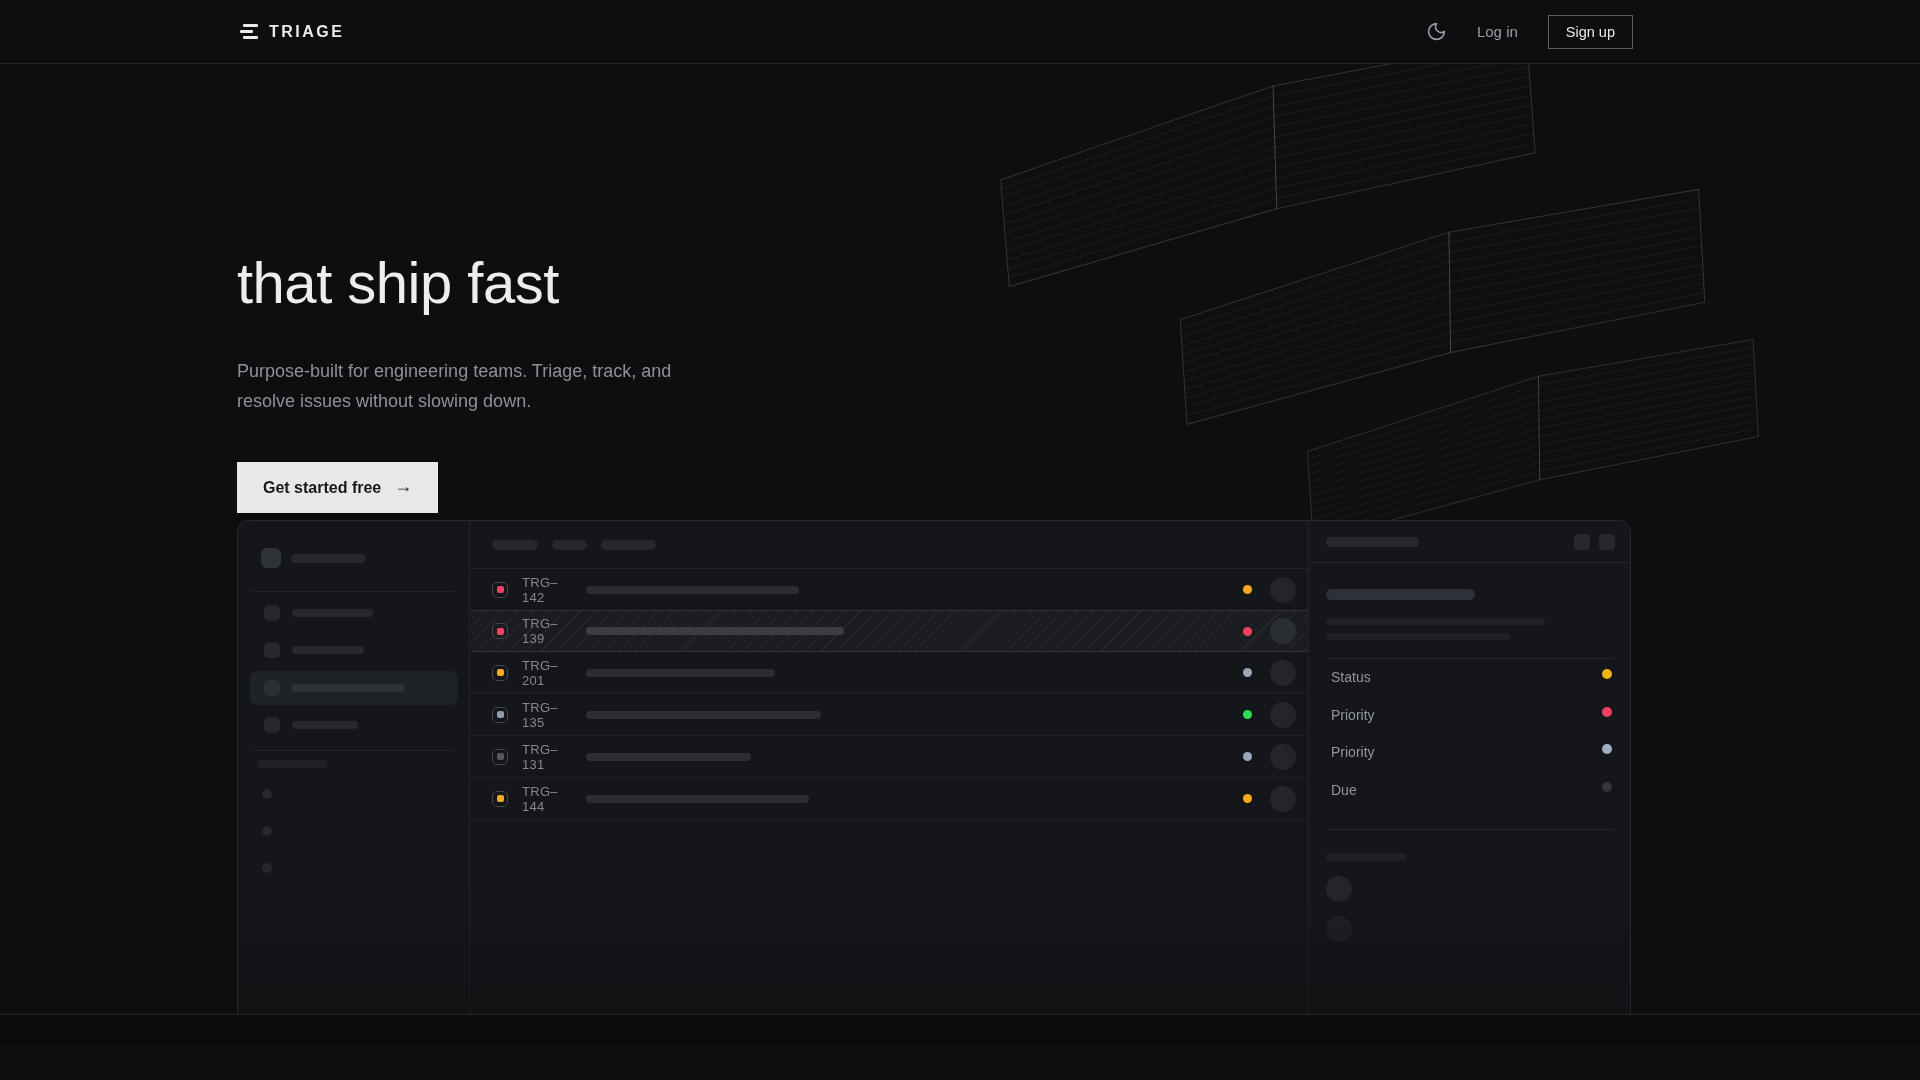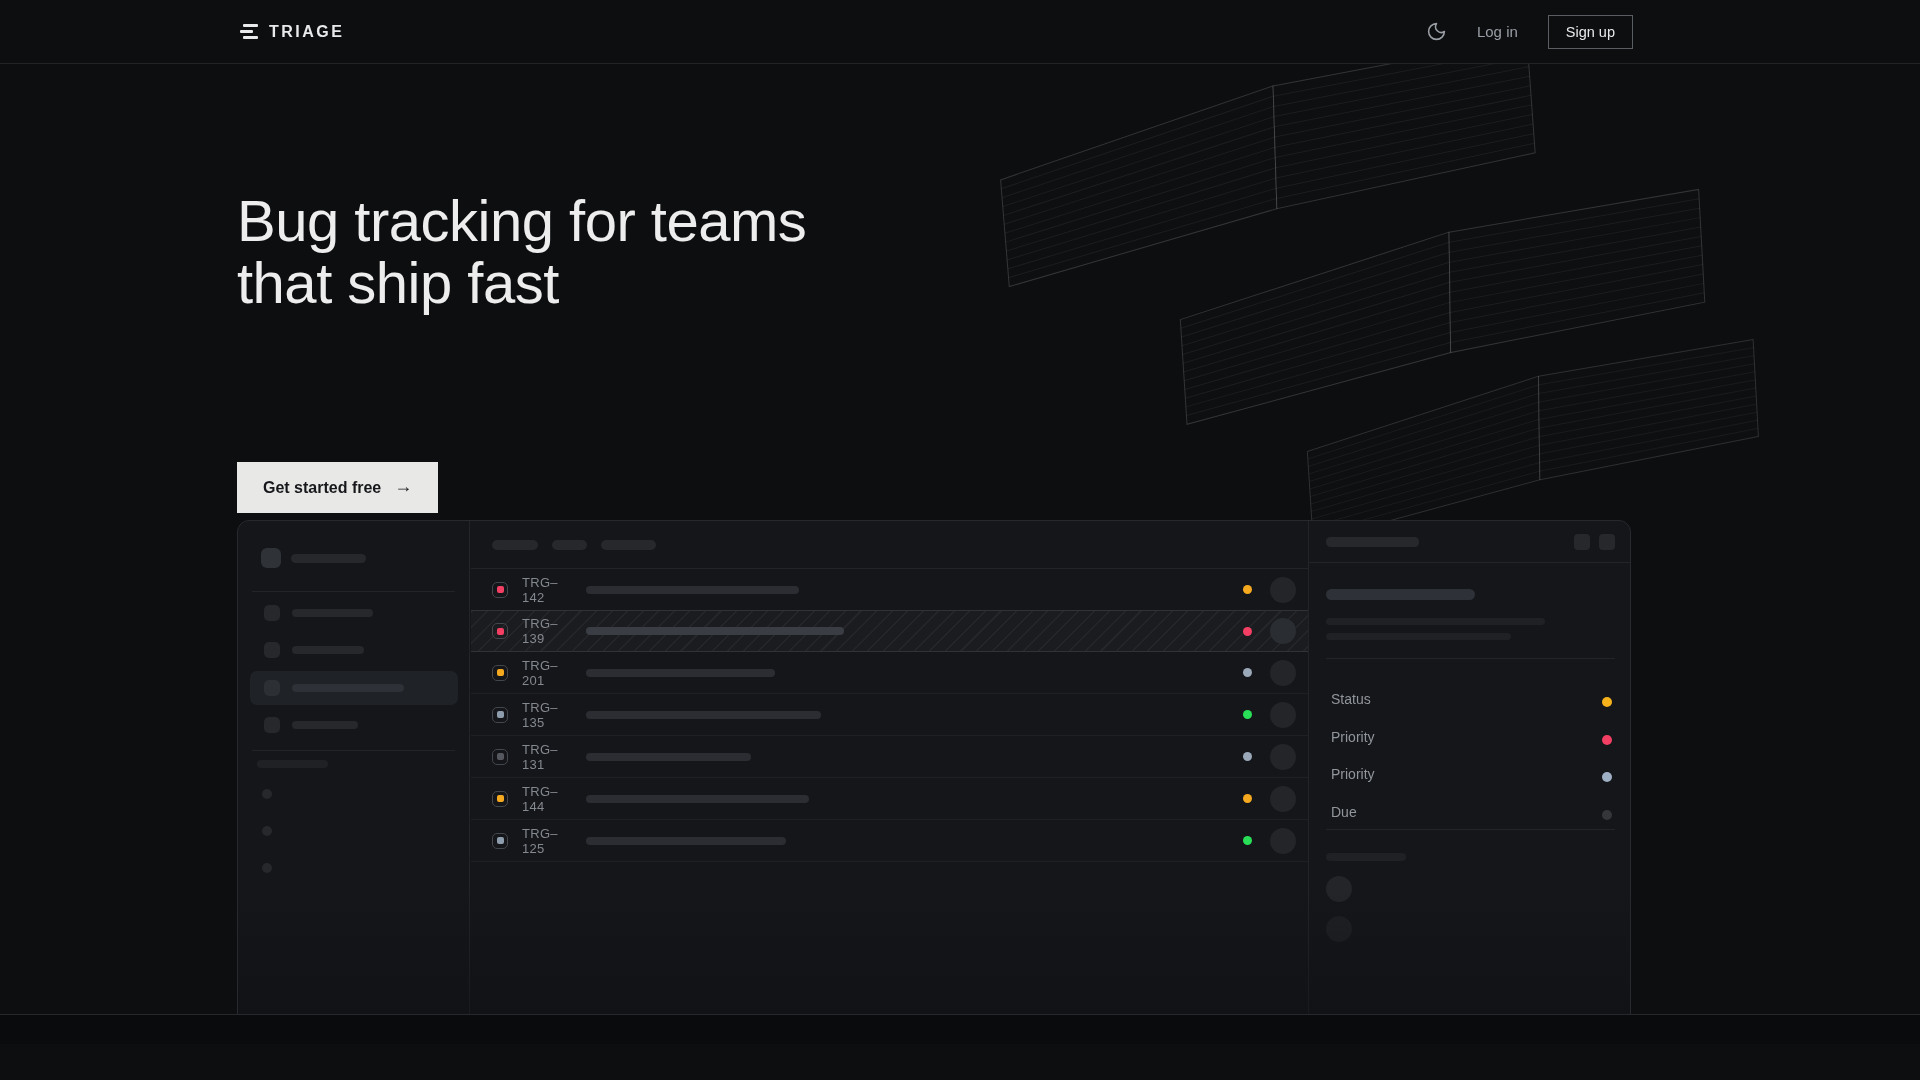--- a/index.html
+++ b/index.html
@@ -84,21 +84,21 @@
   .issue-row.selected .title-ph { background:#3a3d43; }
   .status-dot { width:9px; height:9px; border-radius:50%; margin-left:auto; margin-right:18px; flex:none; }
   .avatar-dot { width:26px; height:26px; border-radius:50%; background:#232528; flex:none; }
   .issue-row.selected .avatar-dot { background:#2a2d31; }
 
   
   .panel-header { position:absolute; left:0; right:0; top:0; height:42px;
     border-bottom:1px solid #222428; display:flex; align-items:center; padding:0 17px; }
   .panel-sq { width:16px; height:16px; border-radius:4px; background:#26282c; }
   .p-divider { position:absolute; left:17px; right:17px; height:1px; background:#222428; }
-  .field-row { position:absolute; left:0; right:0; height:38px; display:flex; align-items:flex-end;
+  .field-row { position:absolute; left:0; right:0; height:38px; display:flex; align-items:flex-start;
     padding:0 20px 0 22px; }
   .field-label { color:#91959c; font-size:14px; }
   .field-dot { width:10px; height:10px; border-radius:50%; margin-left:auto; }
   .p-circle { position:absolute; left:1087px; width:26px; height:26px; border-radius:50%; background:#232528; }
 
   .card-fade { position:absolute; left:0; right:0; bottom:0; height:210px; pointer-events:none;
     background:linear-gradient(180deg, rgba(13,14,16,0) 0%, rgba(13,14,16,0.75) 100%); }
 
   
   .site-footer { position:relative; height:66px; background:#0a0b0d; border-top:1px solid #26282c; z-index:4; }
@@ -204,23 +204,27 @@
           <line x1="5" y1="2" x2="253" y2="-62" stroke="rgba(255,255,255,0.06)" stroke-width="1"></line>
           <line x1="5.833333333333334" y1="12" x2="254.16666666666666" y2="-52.66666666666666" stroke="rgba(255,255,255,0.06)" stroke-width="1"></line>
           <line x1="6.666666666666666" y1="22" x2="255.33333333333334" y2="-43.33333333333334" stroke="rgba(255,255,255,0.06)" stroke-width="1"></line>
           <line x1="7.5" y1="32" x2="256.5" y2="-34" stroke="rgba(255,255,255,0.06)" stroke-width="1"></line>
           <line x1="8.333333333333334" y1="42" x2="257.6666666666667" y2="-24.666666666666657" stroke="rgba(255,255,255,0.06)" stroke-width="1"></line>
           <line x1="9.166666666666666" y1="52" x2="258.8333333333333" y2="-15.333333333333343" stroke="rgba(255,255,255,0.06)" stroke-width="1"></line>
         </g>
       </svg>
 
     <h1 class="hero-title">
-      <span>Bug tracking for teams</span><br>
+      <br>
       <span>that ship fast</span>
     </h1>
+    <p class="hero-sub">
+      <span>Purpose-built for engineering teams. Triage, track, and</span><br>
+      <span>resolve issues without slowing down.</span>
+    </p>
     <button class="cta-btn">
       <span>Get started free</span>
       <span class="cta-arrow">→</span>
     </button>
 
     <div class="mockup">
 
       <div class="m-col m-sidebar">
         <div class="ws-row">
           <span class="ws-icon"></span>
@@ -302,29 +306,20 @@
               <span class="status-dot" style="background:#9aa8ba"></span>
               <span class="avatar-dot"></span>
             </div>
             <div class="issue-row">
               <span class="type-icon">
                 <span class="type-dot" style="background:#f5a91f"></span>
               </span>
               <span class="issue-id">TRG–144</span>
               <span class="title-ph" style="width:223px"></span>
               <span class="status-dot" style="background:#f5a91f"></span>
-              <span class="avatar-dot"></span>
-            </div>
-            <div class="issue-row">
-              <span class="type-icon">
-                <span class="type-dot" style="background:#8e9dae"></span>
-              </span>
-              <span class="issue-id">TRG–125</span>
-              <span class="title-ph" style="width:200px"></span>
-              <span class="status-dot" style="background:#29df58"></span>
               <span class="avatar-dot"></span>
             </div>
           </div>
       </div>
 
       <div class="m-col m-panel">
         <div class="panel-header">
           <span class="ph" style="width:93px;height:10px;"></span>
           <span class="panel-sq" style="margin-left:auto;"></span>
           <span class="panel-sq" style="margin-left:9px;"></span>

